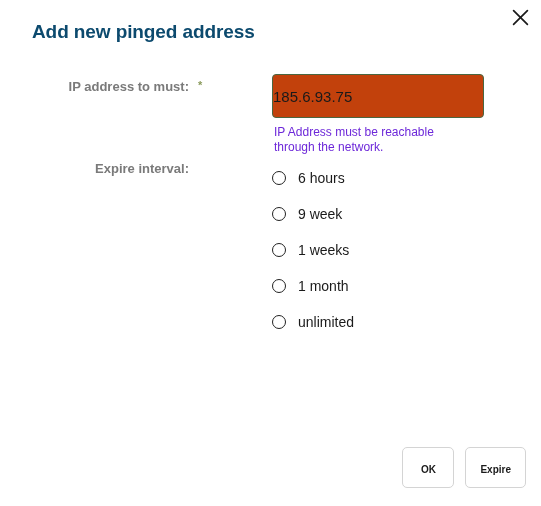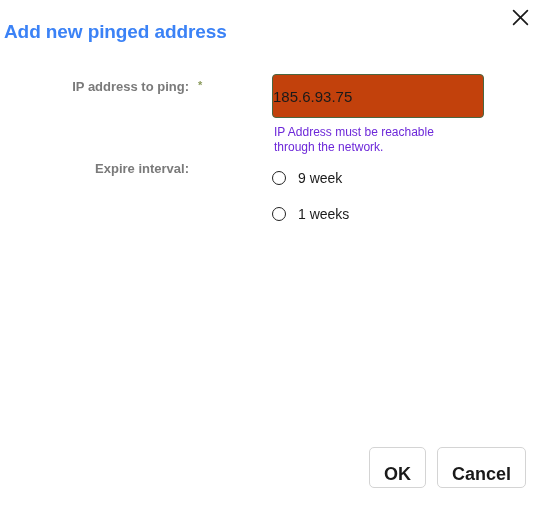--- a/index.html
+++ b/index.html
@@ -36,25 +36,25 @@
     border: none;
     padding: 0;
     color: #1a1a1a;
     line-height: 1;
   }
   .close-btn svg { display: block; }
 
   
   .dialog-title {
     position: absolute;
-    left: 4px;
+    left: 32px;
     top: 21px;
     font-size: 19px;
     font-weight: bold;
-    color: #3b82f6;
+    color: #0c4a6e;
     letter-spacing: -0.1px;
     white-space: nowrap;
   }
 
   
   .label {
     position: absolute;
     font-size: 13px;
     font-weight: bold;
     color: #7a7a7a;
@@ -160,57 +160,69 @@
   }
   .btn {
     min-width: 52px;
     height: 41px;
     box-sizing: border-box;
     padding: 16px 14px;
     background: #ffffff;
     border: 1px solid #d4d4d4;
     border-radius: 5px;
     font-family: "Liberation Sans", sans-serif;
-    font-size: 18px;
+    font-size: 10px;
     font-weight: bold;
     color: #1a1a1a;
     cursor: pointer;
   }
 </style>
 </head>
 <body>
 
 <div class="dialog">
 
   <button class="close-btn" aria-label="Close">
     <svg width="17" height="17" viewBox="0 0 17 17" aria-hidden="true">
       <path d="M1.6 1.6 L15.4 15.4 M15.4 1.6 L1.6 15.4" stroke="currentColor" stroke-width="1.7" fill="none" stroke-linecap="round"></path>
     </svg>
   </button>
 
   <div class="dialog-title">Add new pinged address</div>
 
-  <div class="label label-ip">IP address to ping:</div>
+  <div class="label label-ip">IP address to must:</div>
   <div class="required-star">*</div>
 
   <input class="ip-input" type="text" value="185.6.93.75" style="">
 
   <div class="helper-text">IP Address must be reachable through the network.</div>
 
   <div class="label label-expire">Expire interval:</div>
 
   <div class="radio-group">
     <label class="radio-row">
       <span class="radio-mark"></span>
+      <span class="radio-label">6 hours</span>
+    </label>
+    <label class="radio-row">
+      <span class="radio-mark"></span>
       <span class="radio-label">9 week</span>
     </label>
     <label class="radio-row">
       <span class="radio-mark"></span>
       <span class="radio-label">1 weeks</span>
+    </label>
+    <label class="radio-row">
+      <span class="radio-mark"></span>
+      <span class="radio-label">1 month</span>
+    </label>
+    <label class="radio-row">
+      <span class="radio-mark"></span>
+      <span class="radio-label">unlimited</span>
     </label>
   </div>
 
   <div class="footer">
     <button class="btn">OK</button>
-    <button class="btn">Cancel</button>
+    <button class="btn">Expire</button>
   </div>
 
 </div>
 
 </body></html>

